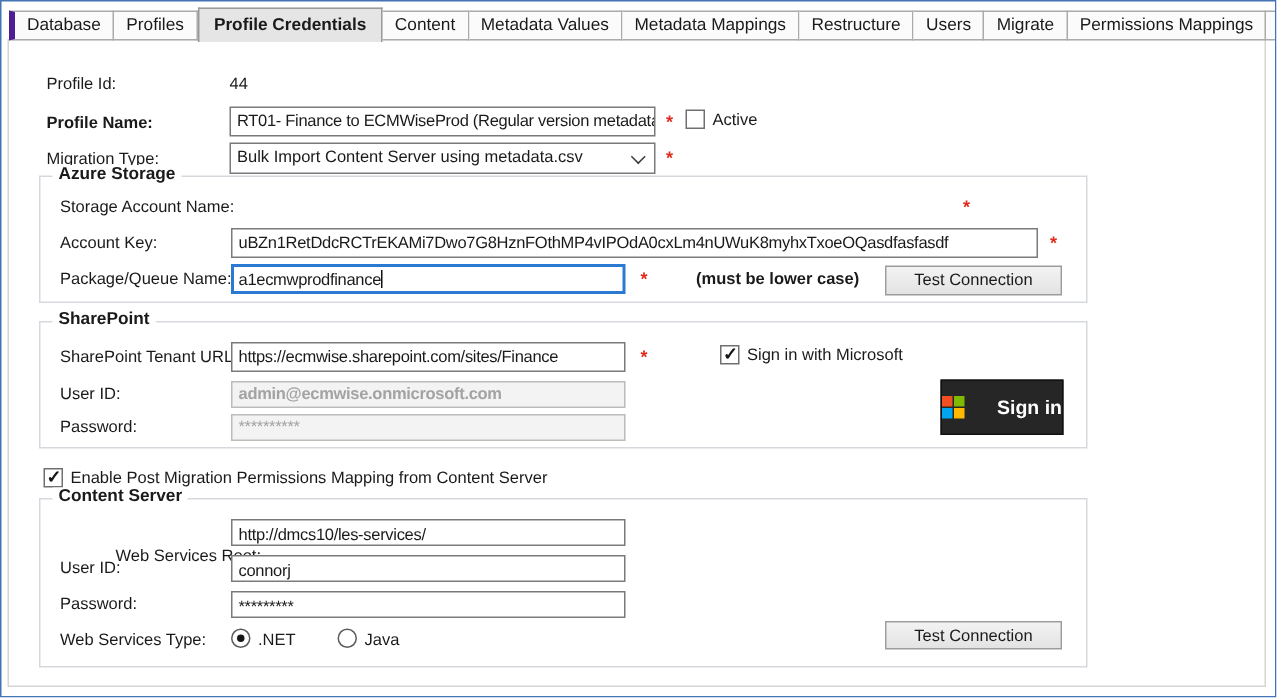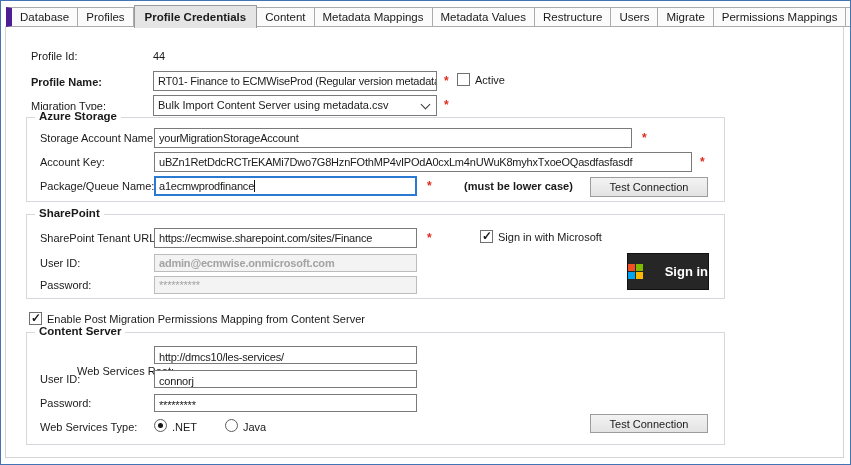--- a/index.html
+++ b/index.html
@@ -9,21 +9,21 @@
     position: relative; width: 851px; height: 465px;
     background: #fff; border: 1px solid #4273b4; overflow: hidden;
     font-size: 11px; color: #1a1a1a;
   }
   
   .tab-bar { position:absolute; left:5px; top:4px; display:flex; align-items:flex-end; z-index:3; }
   .tab {
     background:#fbfbfb; border:1px solid #ababab; border-left:none;
     padding:3px 8px 3px; font-size:11.5px; color:#1a1a1a; white-space:nowrap; cursor:default;
   }
-  .tab:first-child { border-left:6px solid #4c1d95; }
+  .tab:first-child { border-left:4px solid #4c1d95; }
   .tab.selected {
     background:#e5e5e5; border:1px solid #9a9a9a; border-bottom:none;
     padding:5px 10px 5px; margin-bottom:-1px; position:relative; z-index:4;font-weight:bold;
   }
   .tab-pane { position:absolute; left:4px; top:25px; right:6px; bottom:6px; border:1px solid #d4d4d4; background:#fff; }
 
   .lbl { position:absolute; white-space:nowrap; color:#1a1a1a; }
   .bold { font-weight:bold; }
   .req { position:absolute; color:#e02b1d; font-weight:bold; font-size:12px; }
 
@@ -67,22 +67,22 @@
 </head>
 <body>
 
 <div class="window">
 
   <div class="tab-bar">
       <div class="tab">Database</div>
       <div class="tab">Profiles</div>
       <div class="tab selected">Profile Credentials</div>
       <div class="tab">Content</div>
+      <div class="tab">Metadata Values</div>
       <div class="tab">Metadata Mappings</div>
-      <div class="tab">Metadata Values</div>
       <div class="tab">Restructure</div>
       <div class="tab">Users</div>
       <div class="tab">Migrate</div>
       <div class="tab">Permissions Mappings</div>
       <div class="tab">About</div>
     </div>
   <div class="tab-pane"></div>
 
   <div class="lbl" style="left:30px; top:49px;">Profile Id:</div>
   <div class="lbl" style="left:152px; top:49px;">44</div>
@@ -96,21 +96,20 @@
   <div class="lbl" style="left:30px; top:99px;">Migration Type:</div>
   <div class="combo" style="left:152px; top:94px; width:284px;">
     <span>Bulk Import Content Server using metadata.csv</span>
     <span class="chev"></span>
   </div>
   <div class="req" style="left:443px; top:97px;">*</div>
 
   <div class="groupbox" style="left:25px; top:116px; width:699px; height:85px;">
     <div class="group-title">Azure Storage</div>
     <div class="lbl" style="left:13px; top:14px;">Storage Account Name:</div>
-    <div class="textbox" style="left:127px; top:10px; width:478px;">yourMigrationStorageAccount</div>
     <div class="req" style="left:615px; top:13px;">*</div>
 
     <div class="lbl" style="left:13px; top:38px;">Account Key:</div>
     <div class="textbox" style="left:127px; top:34px; width:538px;">uBZn1RetDdcRCTrEKAMi7Dwo7G8HznFOthMP4vIPOdA0cxLm4nUWuK8myhxTxoeOQasdfasfasdf</div>
     <div class="req" style="left:673px; top:37px;">*</div>
 
     <div class="lbl" style="left:13px; top:62px;">Package/Queue Name:</div>
     <div class="textbox focused" style="left:127px; top:58px; width:263px;"><span>a1ecmwprodfinance</span><span class="caret"></span></div>
     <div class="req" style="left:400px; top:61px;">*</div>
     <div class="lbl" style="left:437px; top:62px;font-weight:bold;">(must be lower case)</div>

